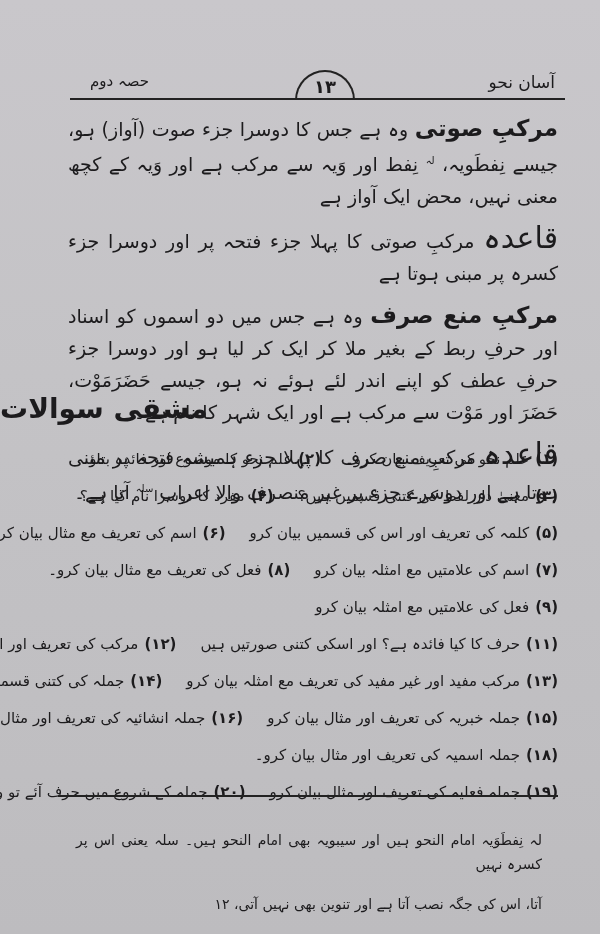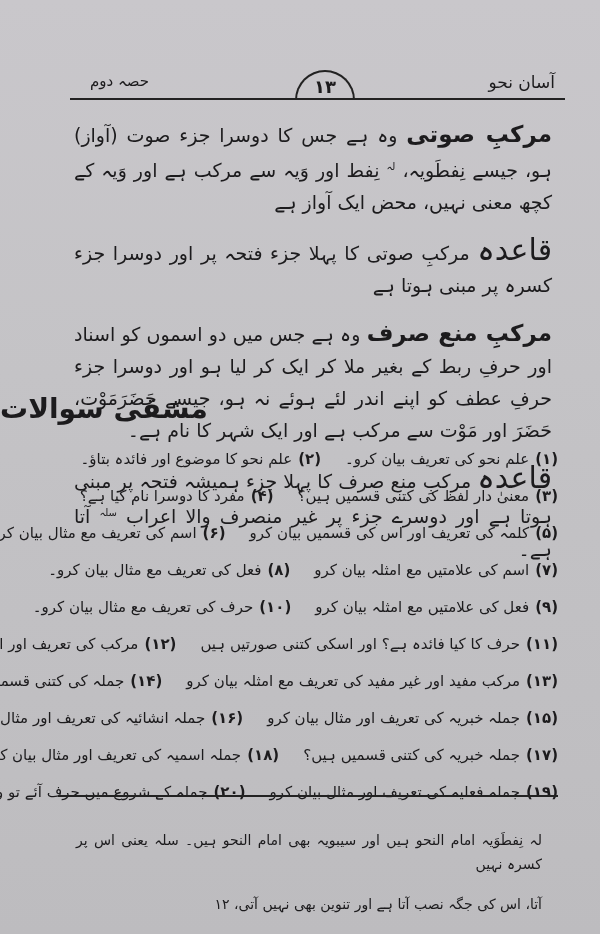--- a/index.html
+++ b/index.html
@@ -66,21 +66,21 @@
       position: absolute;
       left: 58px;
       width: 510px;
       direction: rtl;
       text-align: justify;
       font-size: 19px;
       line-height: 32px;
       top: 102px;
     }
     .body-text p {
-      margin: 16px;
+      margin: 10px;
     }
     .term {
       font-size: 23px;
       font-weight: bold;
     }
     .rule-word {
       font-size: 30px;
       font-weight: normal;
     }
     .fn-mark {
@@ -188,36 +188,34 @@
     <div class="q-row">
       <span class="q-item"><span class="q-num">(۵)</span><span>کلمہ کی تعریف اور اس کی قسمیں بیان کرو</span></span>
       <span class="q-item"><span class="q-num">(۶)</span><span>اسم کی تعریف مع مثال بیان کرو۔</span></span>
     </div>
     <div class="q-row">
       <span class="q-item"><span class="q-num">(۷)</span><span>اسم کی علامتیں مع امثلہ بیان کرو</span></span>
       <span class="q-item"><span class="q-num">(۸)</span><span>فعل کی تعریف مع مثال بیان کرو۔</span></span>
     </div>
     <div class="q-row">
       <span class="q-item"><span class="q-num">(۹)</span><span>فعل کی علامتیں مع امثلہ بیان کرو</span></span>
-      <span class="q-item"><span class="q-num">(۱۰)</span><span>حرف کی تعریف مع مثال بیان کرو۔</span></span>
     </div>
     <div class="q-row">
       <span class="q-item"><span class="q-num">(۱۱)</span><span>حرف کا کیا فائدہ ہے؟ اور اسکی کتنی صورتیں ہیں</span></span>
       <span class="q-item"><span class="q-num">(۱۲)</span><span>مرکب کی تعریف اور اس کی قسمیں بیان کرو۔</span></span>
     </div>
     <div class="q-row">
       <span class="q-item"><span class="q-num">(۱۳)</span><span>مرکب مفید اور غیر مفید کی تعریف مع امثلہ بیان کرو</span></span>
       <span class="q-item"><span class="q-num">(۱۴)</span><span>جملہ کی کتنی قسمیں ہیں؟</span></span>
     </div>
     <div class="q-row">
       <span class="q-item"><span class="q-num">(۱۵)</span><span>جملہ خبریہ کی تعریف اور مثال بیان کرو</span></span>
       <span class="q-item"><span class="q-num">(۱۶)</span><span>جملہ انشائیہ کی تعریف اور مثال بیان کرو</span></span>
     </div>
     <div class="q-row">
-      <span class="q-item"><span class="q-num">(۱۷)</span><span>جملہ خبریہ کی کتنی قسمیں ہیں؟</span></span>
       <span class="q-item"><span class="q-num">(۱۸)</span><span>جملہ اسمیہ کی تعریف اور مثال بیان کرو۔</span></span>
     </div>
     <div class="q-row">
       <span class="q-item"><span class="q-num">(۱۹)</span><span>جملہ فعلیہ کی تعریف اور مثال بیان کرو</span></span>
       <span class="q-item"><span class="q-num">(۲۰)</span><span>جملہ کے شروع میں حرف آئے تو وہ کونسا جملہ ہے؟</span></span>
     </div>
   </div>
 
   <div class="foot-rule"></div>
 

